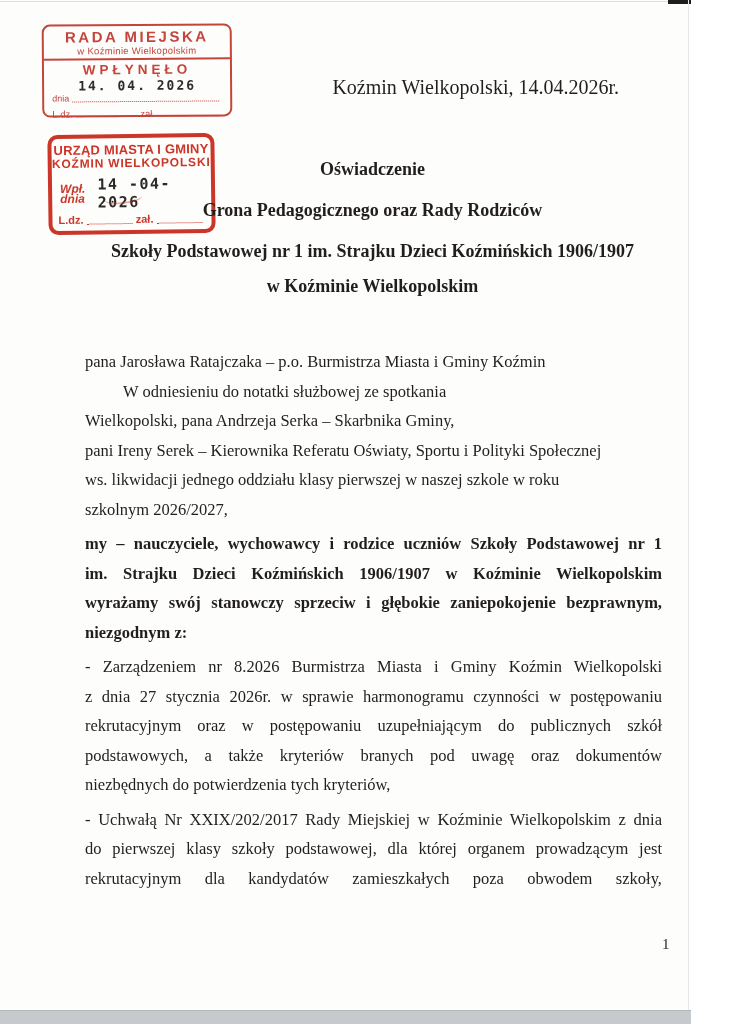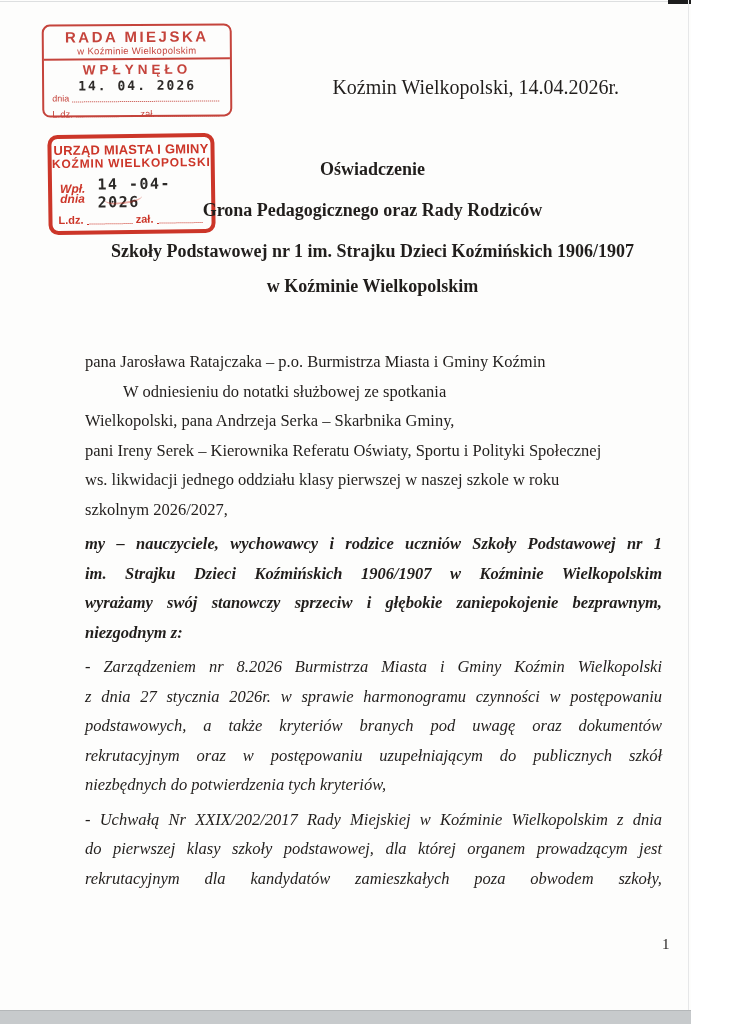--- a/index.html
+++ b/index.html
@@ -42,21 +42,21 @@
 
   
   .dateline{position:absolute;top:76px;right:72px;font-size:20px;}
   .title-block{position:absolute;left:85px;top:158px;width:575px;text-align:center;
                font-weight:bold;font-size:18px;}
   .title-line{line-height:22px;}
   .mb19{margin-bottom:19px;} .mb13{margin-bottom:13px;}
 
   .body-block{position:absolute;left:85px;top:347px;width:577px;font-size:16.5px;line-height:29.5px;}
   .p{margin:0;}
-  .p + .p{margin-top:5px;font-style:italic;}
+  .p + .p{margin-top:5px;}
   .p-bold{font-weight:bold;}
   .p1-line{white-space:nowrap;}
   .indent{padding-left:38px;}
   .jline{text-align:justify;text-align-last:justify;}
   .lline{text-align:left;text-align-last:left;}
 
   .pagenum{position:absolute;top:936px;left:662px;font-size:15px;}
 </style>
 </head>
 <body>
@@ -125,22 +125,22 @@
     </div>
     <div class="p p-bold">
       <div class="jline">my – nauczyciele, wychowawcy i rodzice uczniów Szkoły Podstawowej nr 1</div>
       <div class="jline">im. Strajku Dzieci Koźmińskich 1906/1907 w Koźminie Wielkopolskim</div>
       <div class="jline">wyrażamy swój stanowczy sprzeciw i głębokie zaniepokojenie bezprawnym,</div>
       <div class="lline">niezgodnym z:</div>
     </div>
     <div class="p">
       <div class="jline">- Zarządzeniem nr 8.2026 Burmistrza Miasta i Gminy Koźmin Wielkopolski</div>
       <div class="jline">z dnia 27 stycznia 2026r. w sprawie harmonogramu czynności w postępowaniu</div>
+      <div class="jline">rekrutacyjnym oraz w postępowaniu uzupełniającym do publicznych szkół</div>
       <div class="jline">podstawowych, a także kryteriów branych pod uwagę oraz dokumentów</div>
-      <div class="jline">rekrutacyjnym oraz w postępowaniu uzupełniającym do publicznych szkół</div>
       <div class="lline">niezbędnych do potwierdzenia tych kryteriów,</div>
     </div>
     <div class="p">
       <div class="jline">- Uchwałą Nr XXIX/202/2017 Rady Miejskiej w Koźminie Wielkopolskim z dnia</div>
       <div class="jline">do pierwszej klasy szkoły podstawowej, dla której organem prowadzącym jest</div>
       <div class="jline">rekrutacyjnym dla kandydatów zamieszkałych poza obwodem szkoły,</div>
     </div>
   </div>
 
   <div class="pagenum">1</div>

